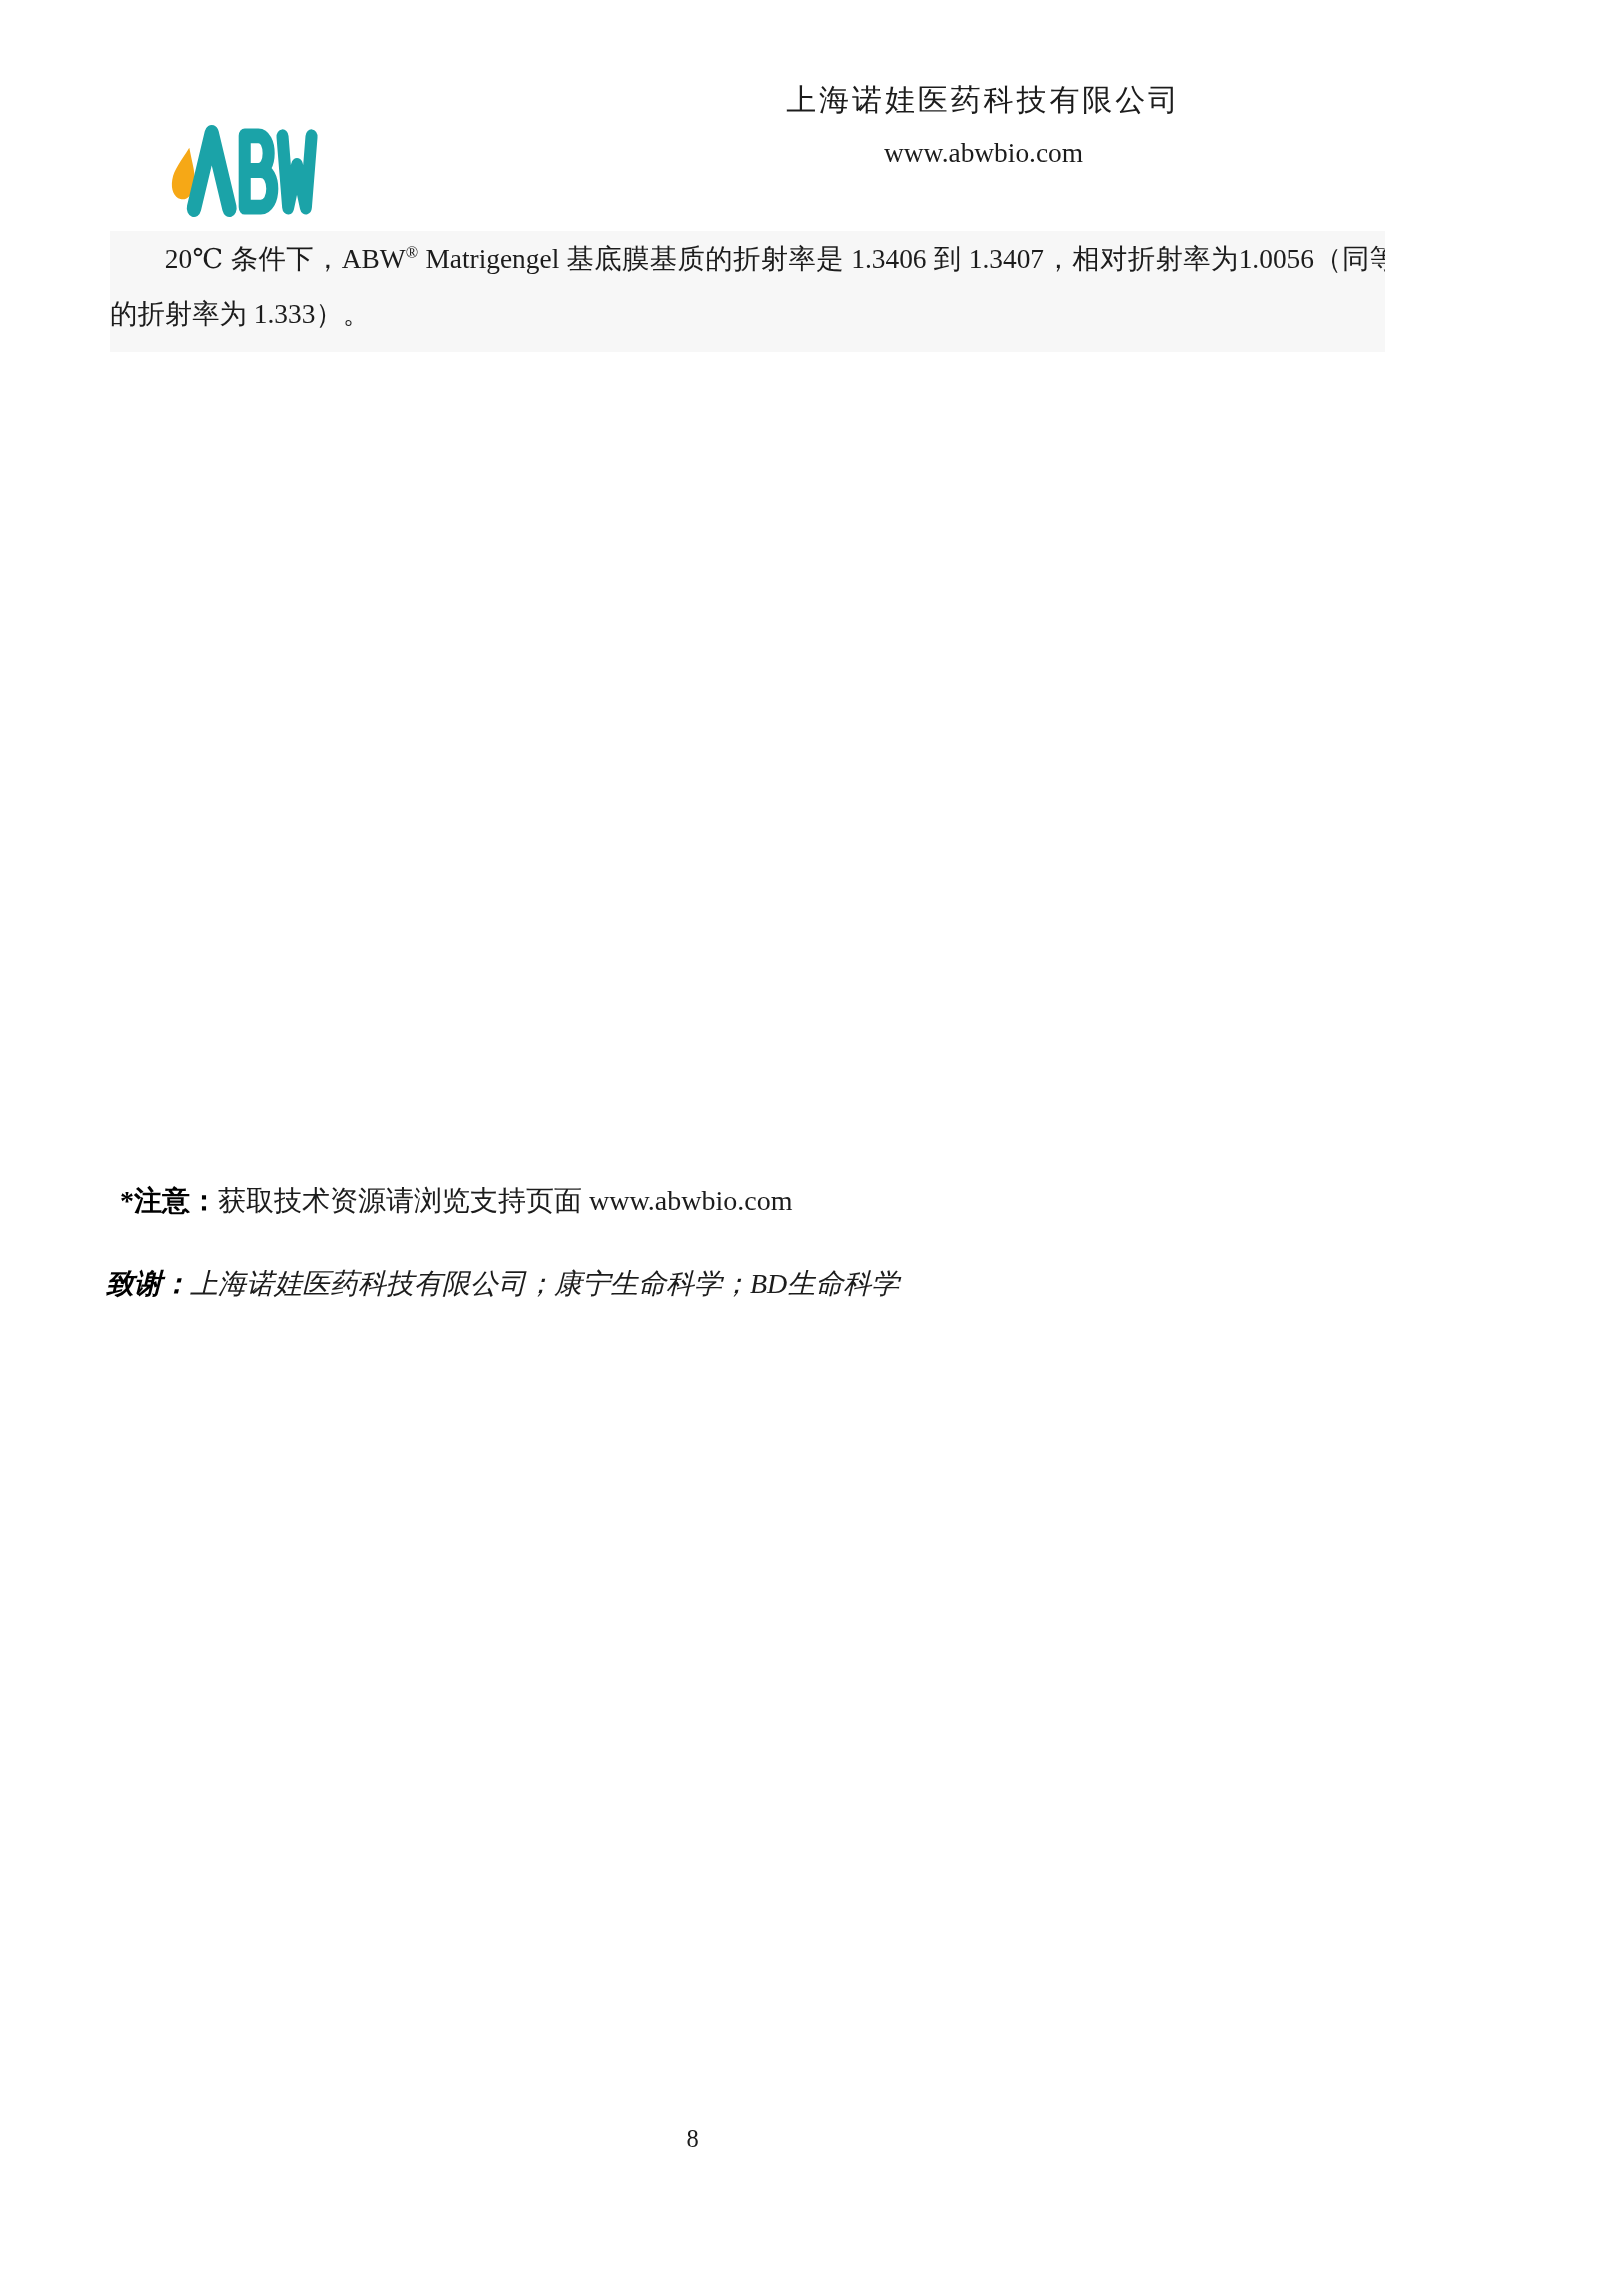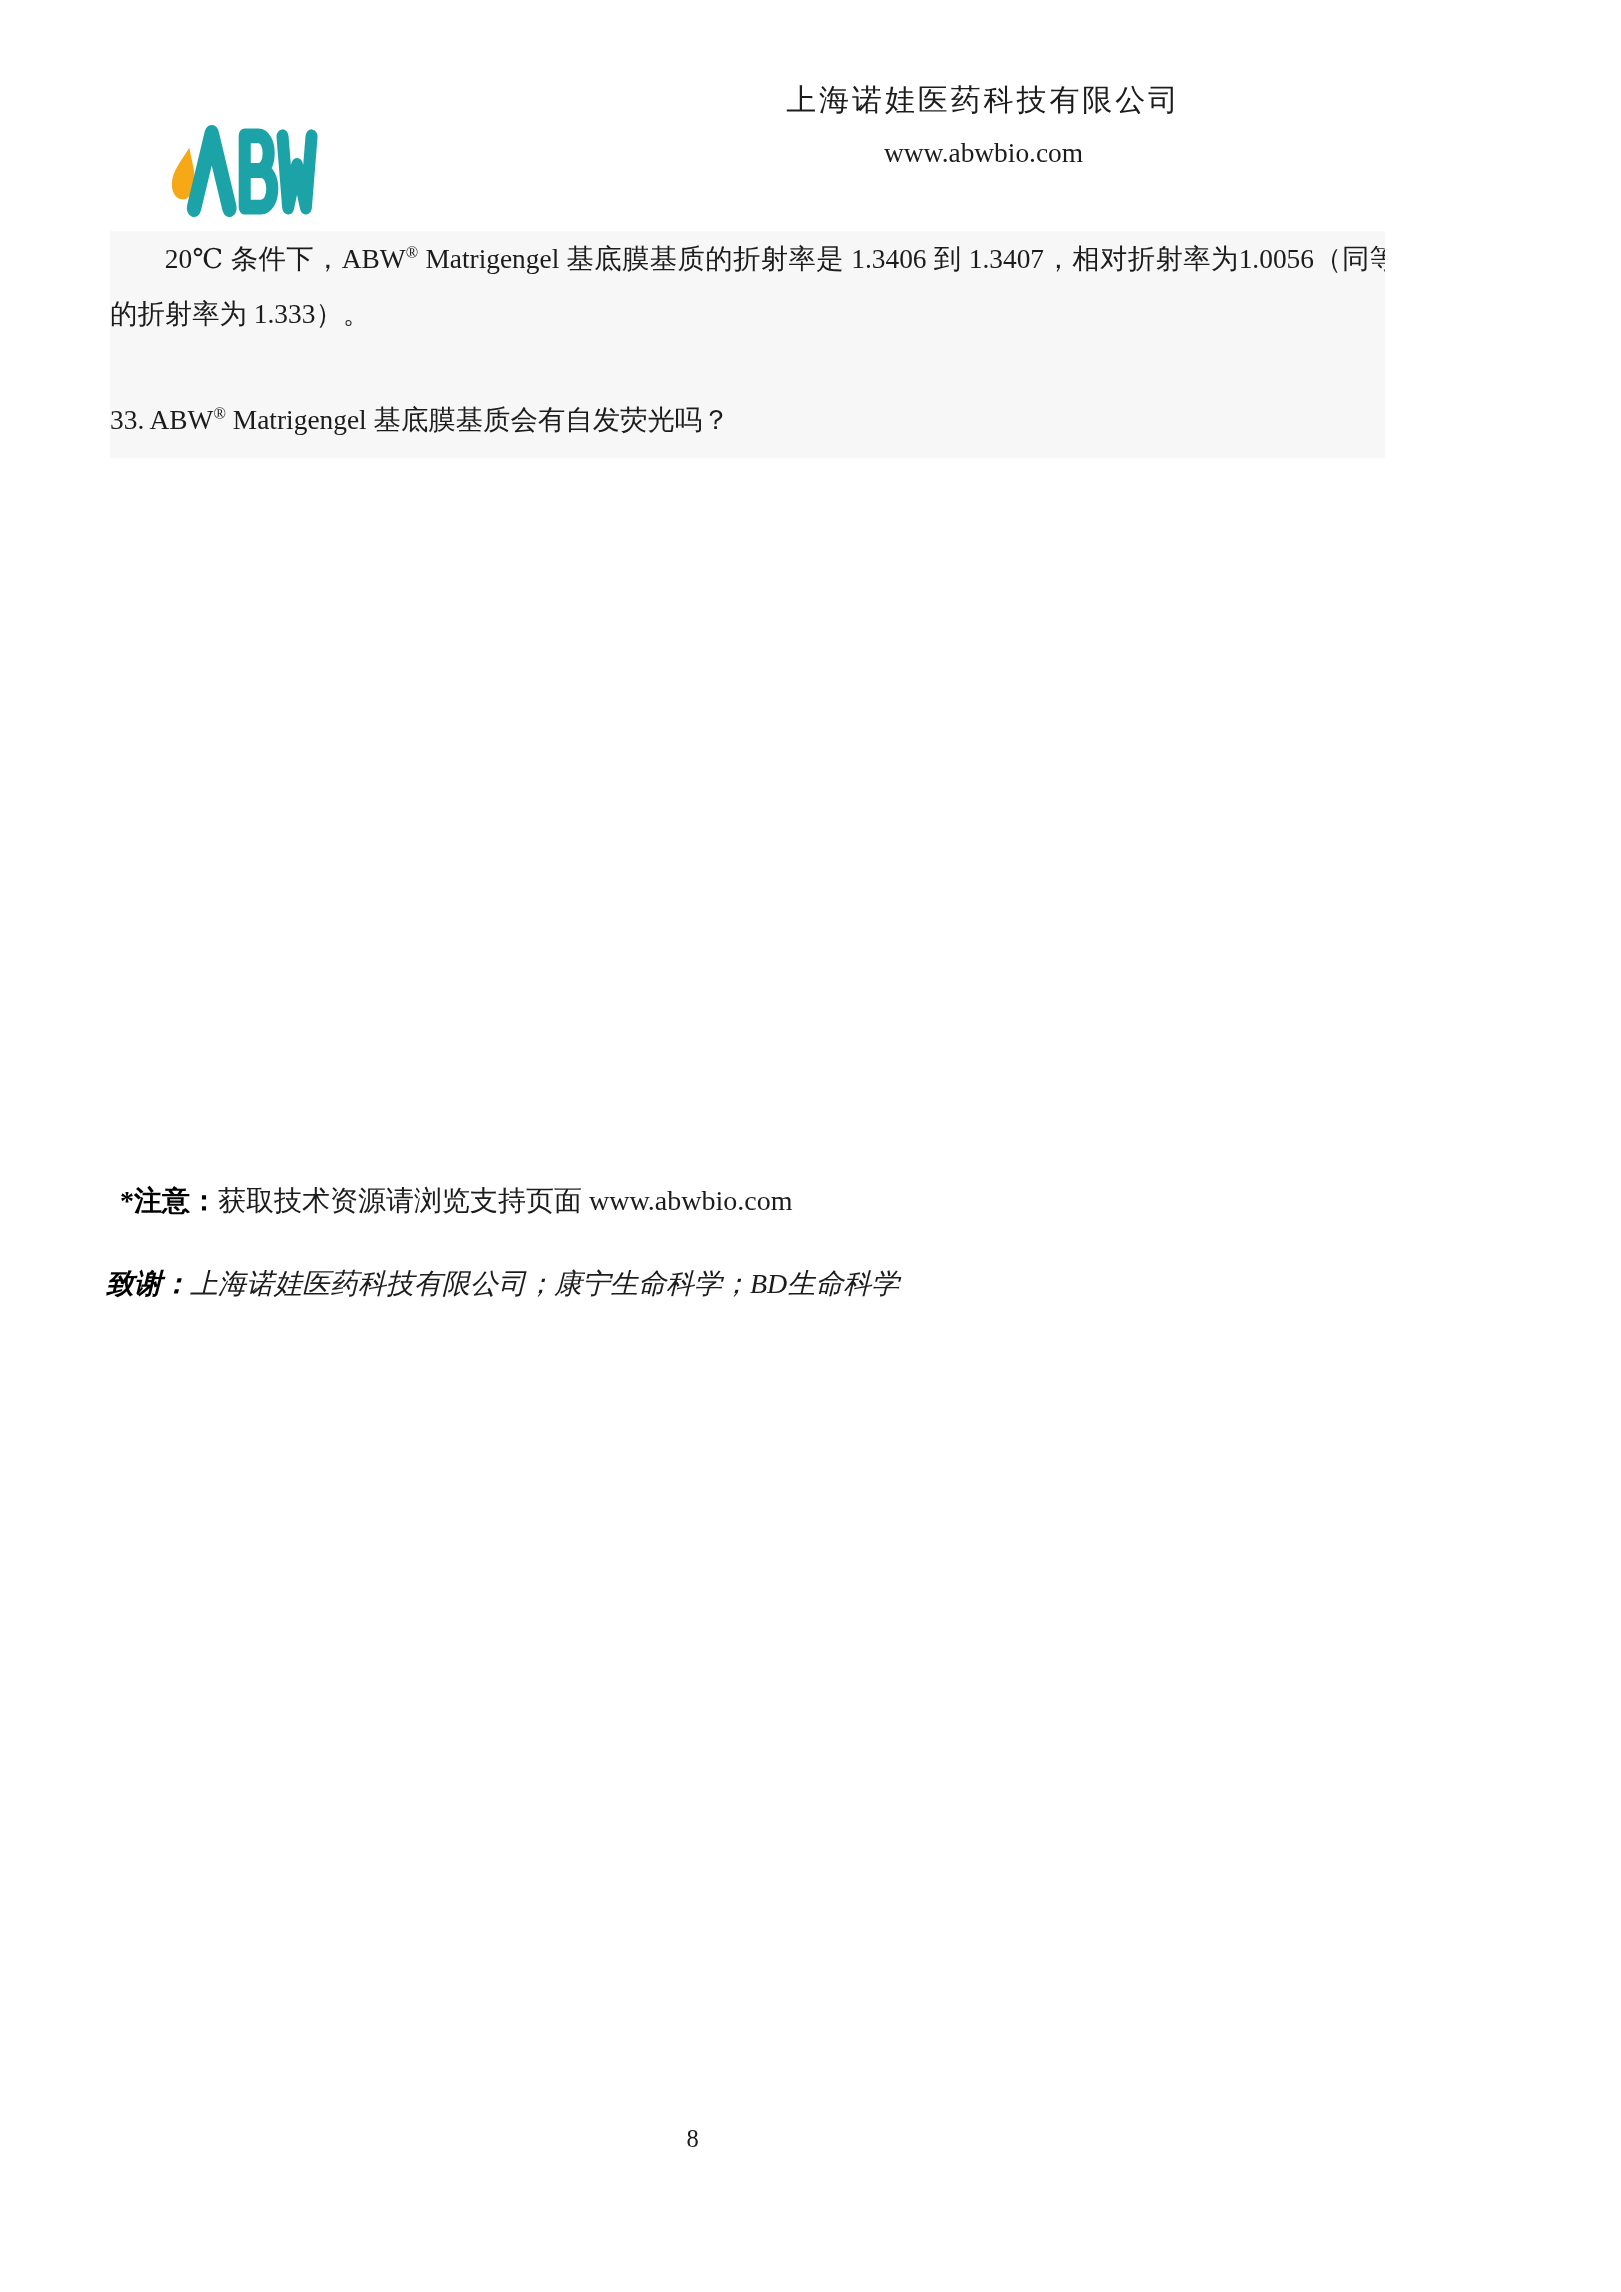--- a/index.html
+++ b/index.html
@@ -70,21 +70,20 @@
   </div>
 
   <div class="header-right">
     <div class="company-name">上海诺娃医药科技有限公司</div>
     <div class="website">www.abwbio.com</div>
   </div>
 
   <div class="content-band">
     <p class="para indent">20℃ 条件下，ABW<sup>®</sup> Matrigengel 基底膜基质的折射率是 1.3406 到 1.3407，相对折射率为1.0056（同等条件下，水的折射率为 1.333）。</p>
 
-    <p class="para q-heading">33. ABW<sup>®</sup> Matrigengel 基底膜基质会有自发荧光吗？</p>
 
   </div>
 
   <div class="note-line"><b>*注意：</b>获取技术资源请浏览支持页面 www.abwbio.com</div>
   <div class="ack-line"><b>致谢：</b>上海诺娃医药科技有限公司；康宁生命科学；BD生命科学</div>
 
   <div class="page-number">8</div>
 
 </div>
 

